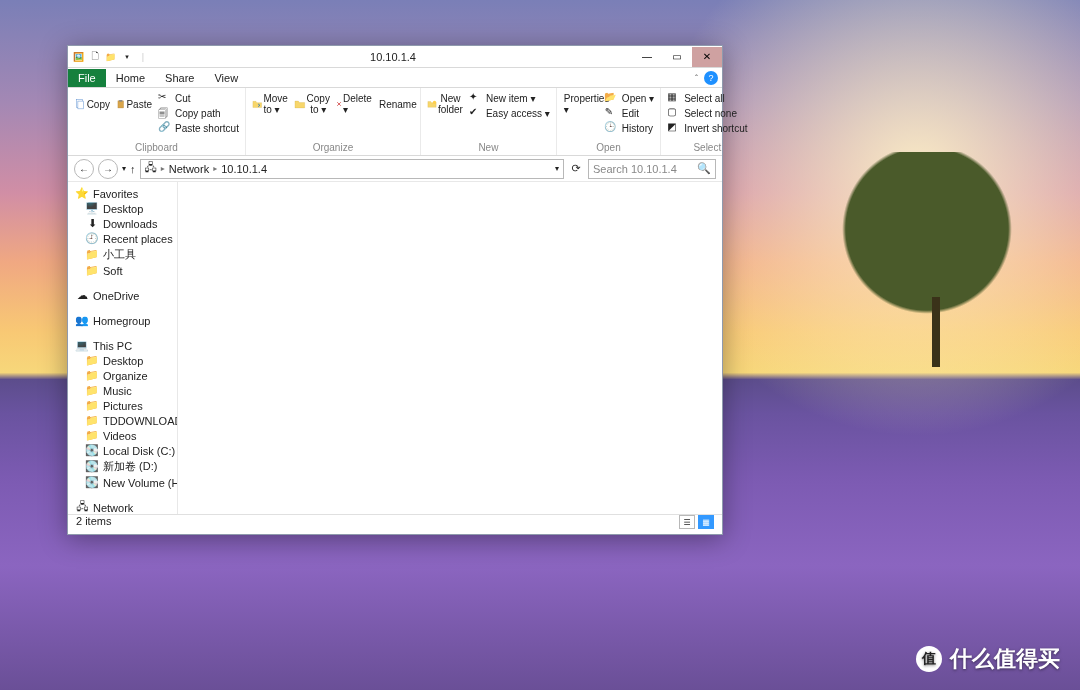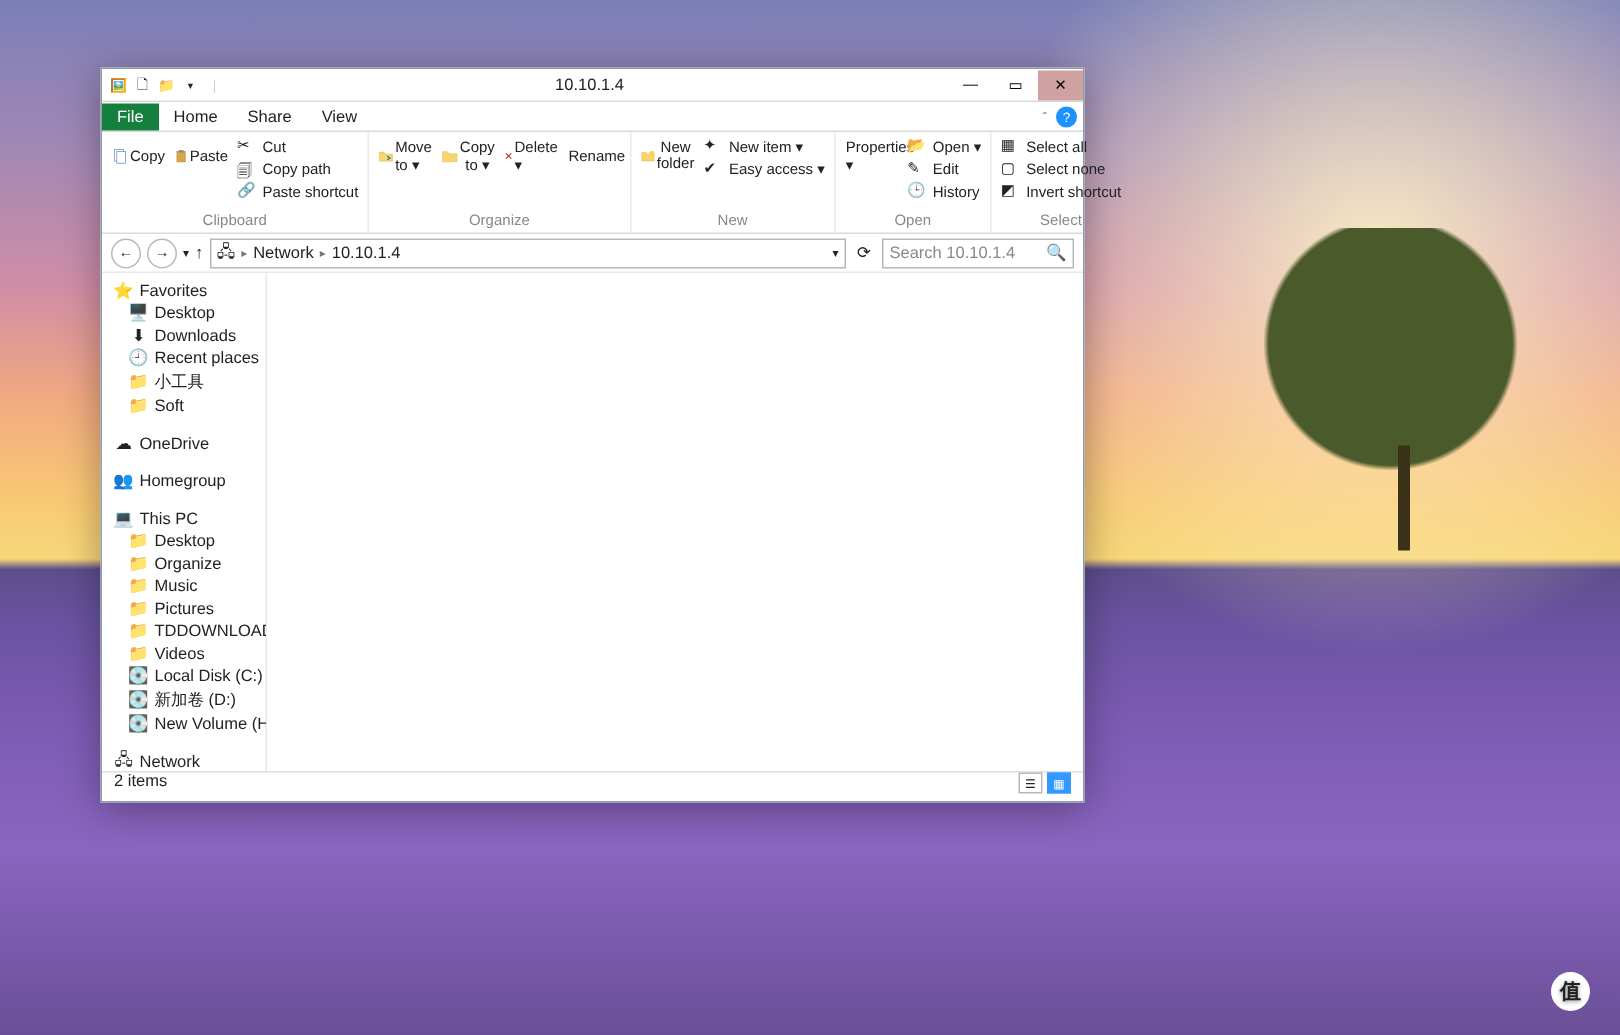--- a/index.html
+++ b/index.html
@@ -396,13 +396,14 @@
   <div class="statusbar">
     <span>2 items</span>
     <span class="sp"></span>
     <span class="vbtn">☰</span>
     <span class="vbtn active">▦</span>
   </div>
 </div>
 
 <div class="watermark">
   <span class="badge">值</span>
+  <span>什么值得买</span>
 </div>
 
 </body></html>

